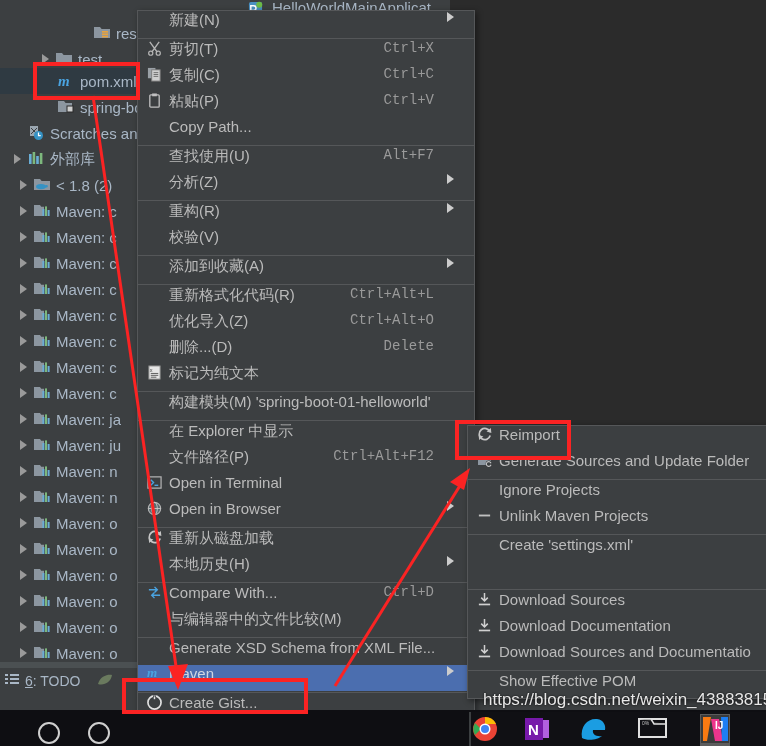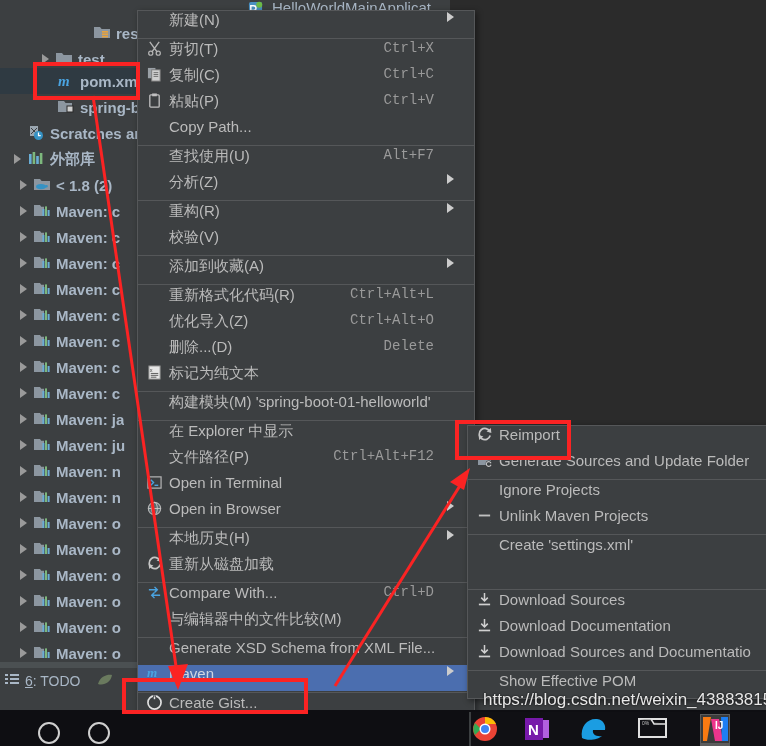--- a/index.html
+++ b/index.html
@@ -55,21 +55,21 @@
     position: relative;
   }
   .arrow.has::after {
     content: "";
     position: absolute; left: 2px; top: 1px;
     border-left: 7px solid #9a9a9a;
     border-top: 5px solid transparent;
     border-bottom: 5px solid transparent;
   }
   .ic { width: 17px; height: 16px; margin-right: 5px; flex: 0 0 auto; }
-  .lbl { overflow: hidden; font-weight: bold; }
+  .lbl { overflow: hidden; }
 
   
   .ctx-menu {
     position: absolute;
     left: 137px; top: 10px;
     width: 336px;
     background: #3c3f41;
     border: 1px solid #555759;
     box-shadow: 2px 2px 6px rgba(0,0,0,0.45);
     z-index: 40;
@@ -592,34 +592,34 @@
             <circle cx="8" cy="8" r="6.6" fill="#5b6b70" stroke="#b5b5b5" stroke-width="1.2"></circle>
             <ellipse cx="8" cy="8" rx="3" ry="6.6" fill="none" stroke="#cfcfcf" stroke-width="0.9"></ellipse>
             <path d="M1.5 8 h13" stroke="#cfcfcf" stroke-width="0.9"></path>
           </svg>
         </span>
         <span class="mi-lbl">Open in Browser</span>
         <span class="mi-arr on"></span>
       </div>
       <div class="sep"></div>
       <div class="mi">
-        <span class="mi-ic"></span>
-        <span class="mi-lbl">本地历史(H)</span>
-        <span class="mi-arr on"></span>
-      </div>
-      <div class="mi">
         <span class="mi-ic">
           <svg width="16" height="16" viewBox="0 0 16 16">
             <path d="M13 6 A5.6 5.6 0 1 0 13.2 9.6" stroke="#c6c6c6" stroke-width="1.7" fill="none"></path>
             <polygon points="13.8,2 14.4,7 9.6,5.6" fill="#c6c6c6"></polygon>
             <polygon points="2.2,14 1.6,9 6.4,10.4" fill="#c6c6c6"></polygon>
           </svg>
         </span>
         <span class="mi-lbl">重新从磁盘加载</span>
         <span class="mi-arr"></span>
+      </div>
+      <div class="mi">
+        <span class="mi-ic"></span>
+        <span class="mi-lbl">本地历史(H)</span>
+        <span class="mi-arr on"></span>
       </div>
       <div class="sep"></div>
       <div class="mi">
         <span class="mi-ic">
           <svg width="15" height="15" viewBox="0 0 16 16">
             <path d="M2 5 h9 M8 2 L11 5 L8 8" stroke="#4aa3e0" stroke-width="1.5" fill="none"></path>
             <path d="M14 11 h-9 M8 8 L5 11 L8 14" stroke="#4aa3e0" stroke-width="1.5" fill="none"></path>
           </svg>
         </span>
         <span class="mi-lbl">Compare With...</span>

